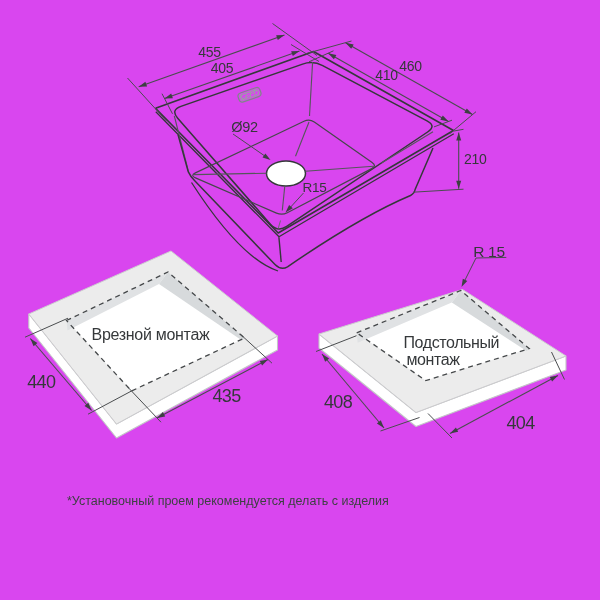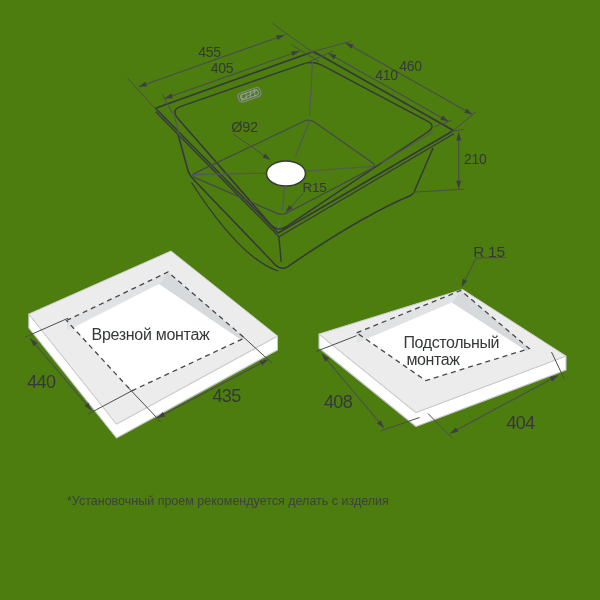--- a/index.html
+++ b/index.html
@@ -1,16 +1,16 @@
 <!DOCTYPE html>
 <html><head>
 <meta charset="utf-8">
 <style>
 html,body{margin:0;padding:0;background:#ffffff;}
-#page{width:600px;height:600px;position:relative;overflow:hidden;background:#4d7c0f;}
+#page{width:600px;height:600px;position:relative;overflow:hidden;background:#d946ef;}
 text{font-family:"Liberation Sans",sans-serif;}
 </style>
 </head>
 <body>
 <div id="page">
 <svg width="600" height="600" viewBox="0 0 600 600">
 
 <path d="M 155.5 108.2 L 313.5 51.5 L 453.5 130.5" fill="none" stroke="#35383a" stroke-width="1.6" stroke-linejoin="round"></path>
 <path d="M 155.5 108.2 L 278.2 233.0 L 453.5 130.5" fill="none" stroke="#35383a" stroke-width="1.6" stroke-linejoin="round"></path>
 

